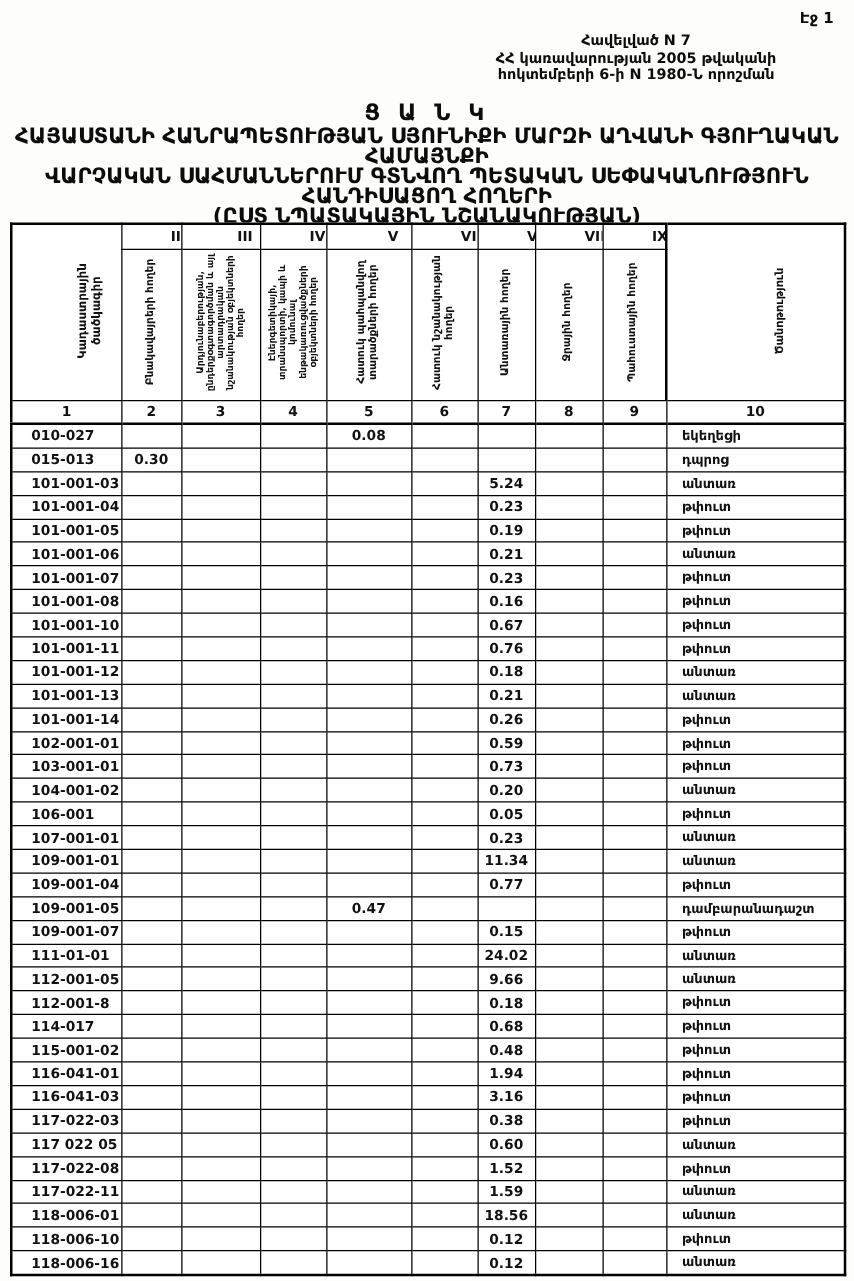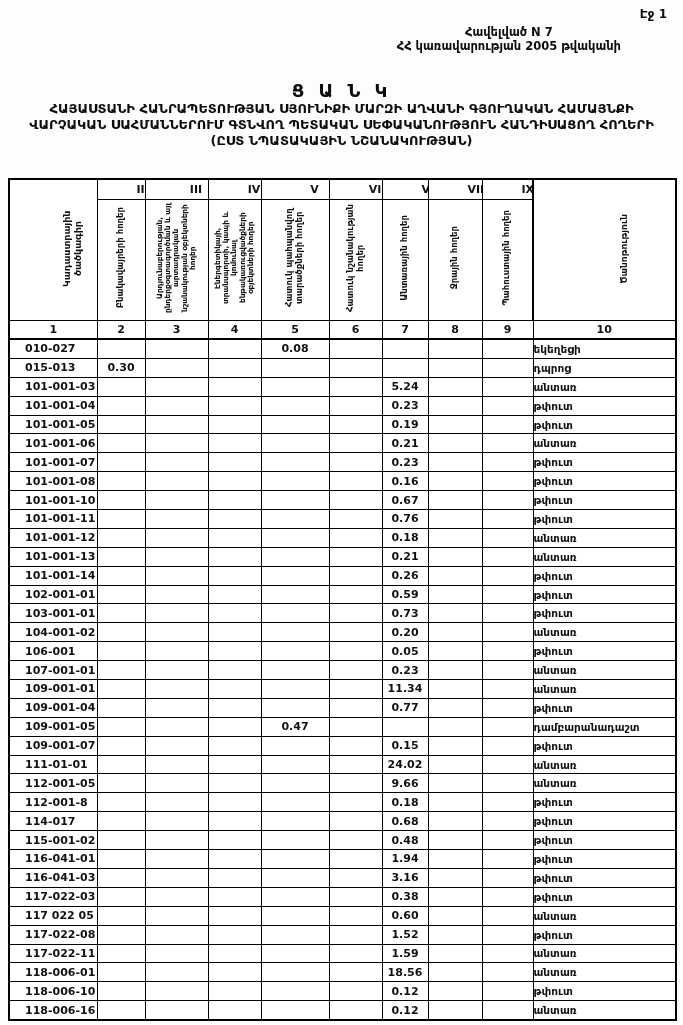--- a/index.html
+++ b/index.html
@@ -21,21 +21,21 @@
     text-align: center; font-size: 11.5px; font-weight: bold;
     line-height: 13.5px; white-space: nowrap;
   }
   .doc-title {
     position: absolute; top: 80px; left: 0; width: 100%;
     text-align: center; font-size: 18px; font-weight: bold;
     letter-spacing: 4px;
   }
   .doc-subtitle {
     position: absolute; top: 101px; left: 0; width: 100%;
-    text-align: center; font-size: 13px; font-weight: bold;
+    text-align: center; font-size: 17px; font-weight: bold;
     line-height: 16px;
   }
   table.land {
     position: absolute; top: 178px; left: 8px;
     border-collapse: collapse; table-layout: fixed;
     width: 667px;
     border: 2px solid #000;
     background: #fff;
   }
   table.land th, table.land td {
@@ -59,31 +59,32 @@
   .vt-code  { font-size: 9.5px; max-height: 130px; }
   .vt-mid   { font-size: 8.5px; }
   .vt-small { font-size: 7.3px; }
   .vt-note  { font-size: 9px; }
   tr.num-row td { height: 17px; font-size: 11px; text-align: center; font-weight: bold; border-bottom: 2px solid #000; }
   tbody.data tr td {
     height: 17.9px; font-size: 11px; vertical-align: middle;
     white-space: nowrap;
   }
   tbody.data td.c0 { text-align: left; padding-left: 15px; }
-  tbody.data td.c9 { text-align: left; padding-left: 0; font-size: 10.5px; }
+  tbody.data td.c9 { text-align: left; padding-left: 12px; font-size: 10.5px; }
   tbody.data td.mid { text-align: center; }
 </style>
 </head>
 <body>
 
 <div class="page-no">Էջ 1</div>
 
 <div class="appendix">
   <div>Հավելված N 7</div>
   <div>ՀՀ կառավարության 2005 թվականի</div>
+  <div>հոկտեմբերի 6-ի N 1980-Ն որոշման</div>
 </div>
 
 <div class="doc-title">Ց Ա Ն Կ</div>
 
 <div class="doc-subtitle">
   <div>ՀԱՅԱՍՏԱՆԻ ՀԱՆՐԱՊԵՏՈՒԹՅԱՆ ՍՅՈՒՆԻՔԻ ՄԱՐԶԻ ԱՂՎԱՆԻ ԳՅՈՒՂԱԿԱՆ ՀԱՄԱՅՆՔԻ</div>
   <div>ՎԱՐՉԱԿԱՆ ՍԱՀՄԱՆՆԵՐՈՒՄ ԳՏՆՎՈՂ ՊԵՏԱԿԱՆ ՍԵՓԱԿԱՆՈՒԹՅՈՒՆ ՀԱՆԴԻՍԱՑՈՂ ՀՈՂԵՐԻ</div>
   <div>(ԸՍՏ ՆՊԱՏԱԿԱՅԻՆ ՆՇԱՆԱԿՈՒԹՅԱՆ)</div>
 </div>
 

